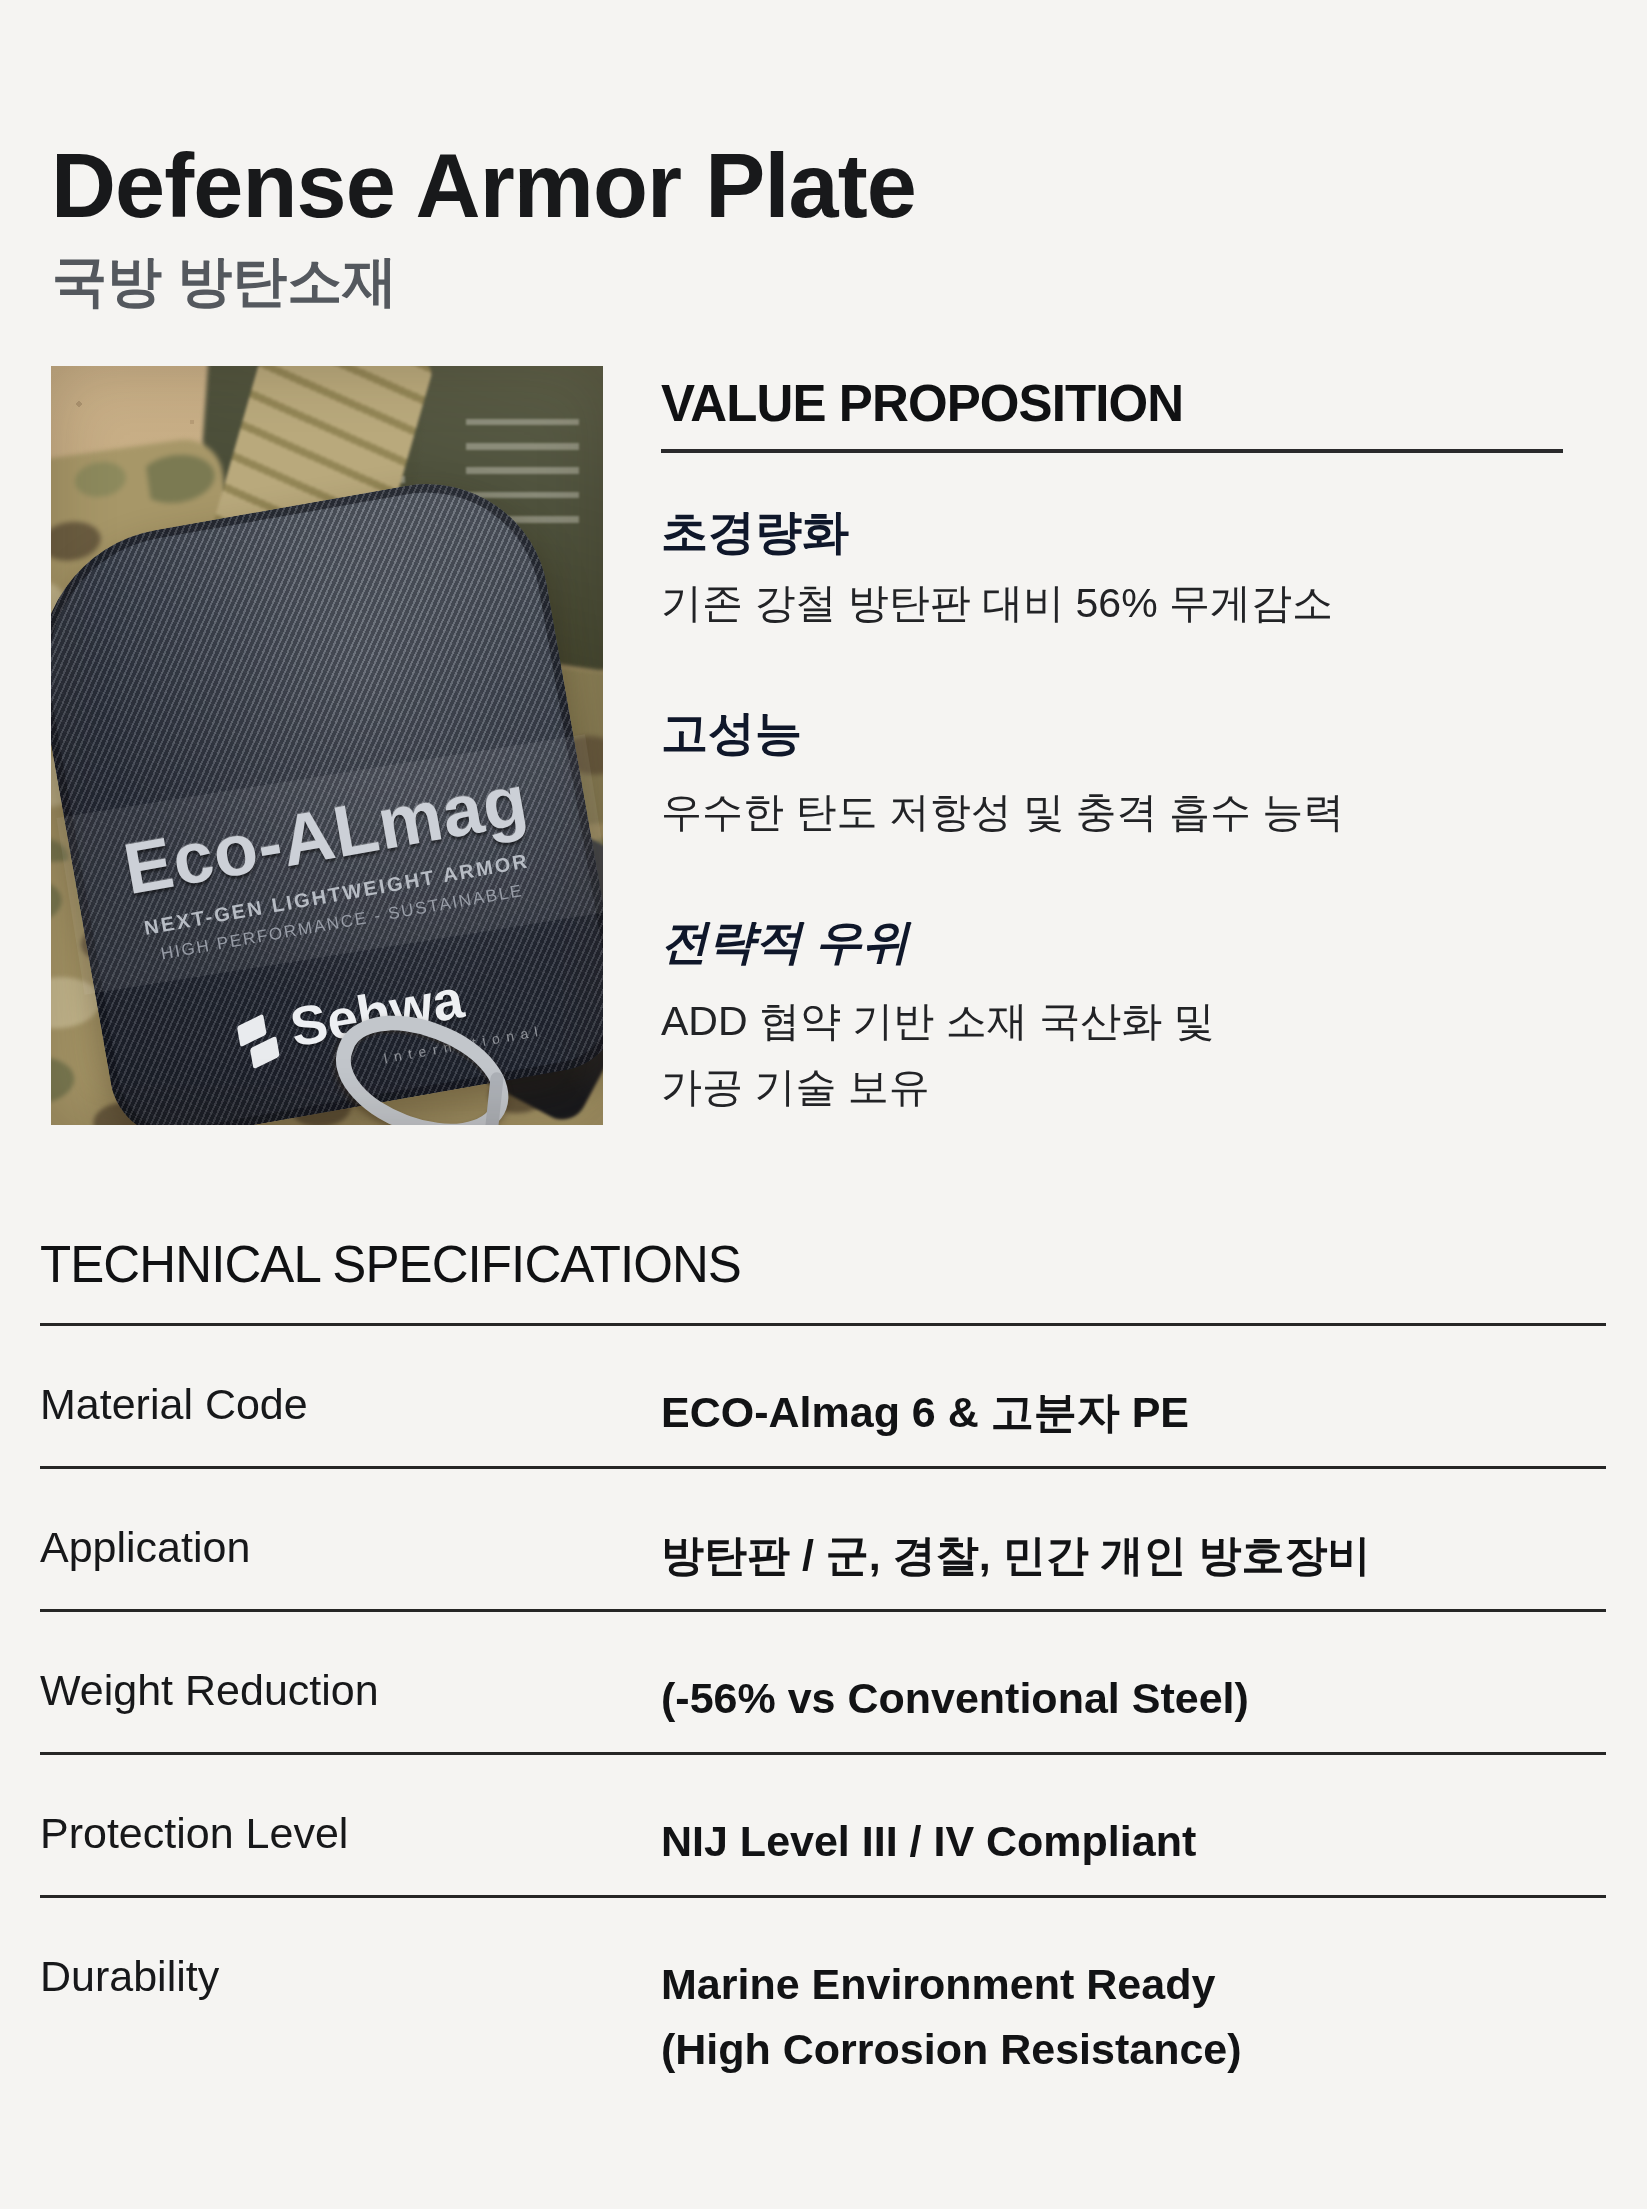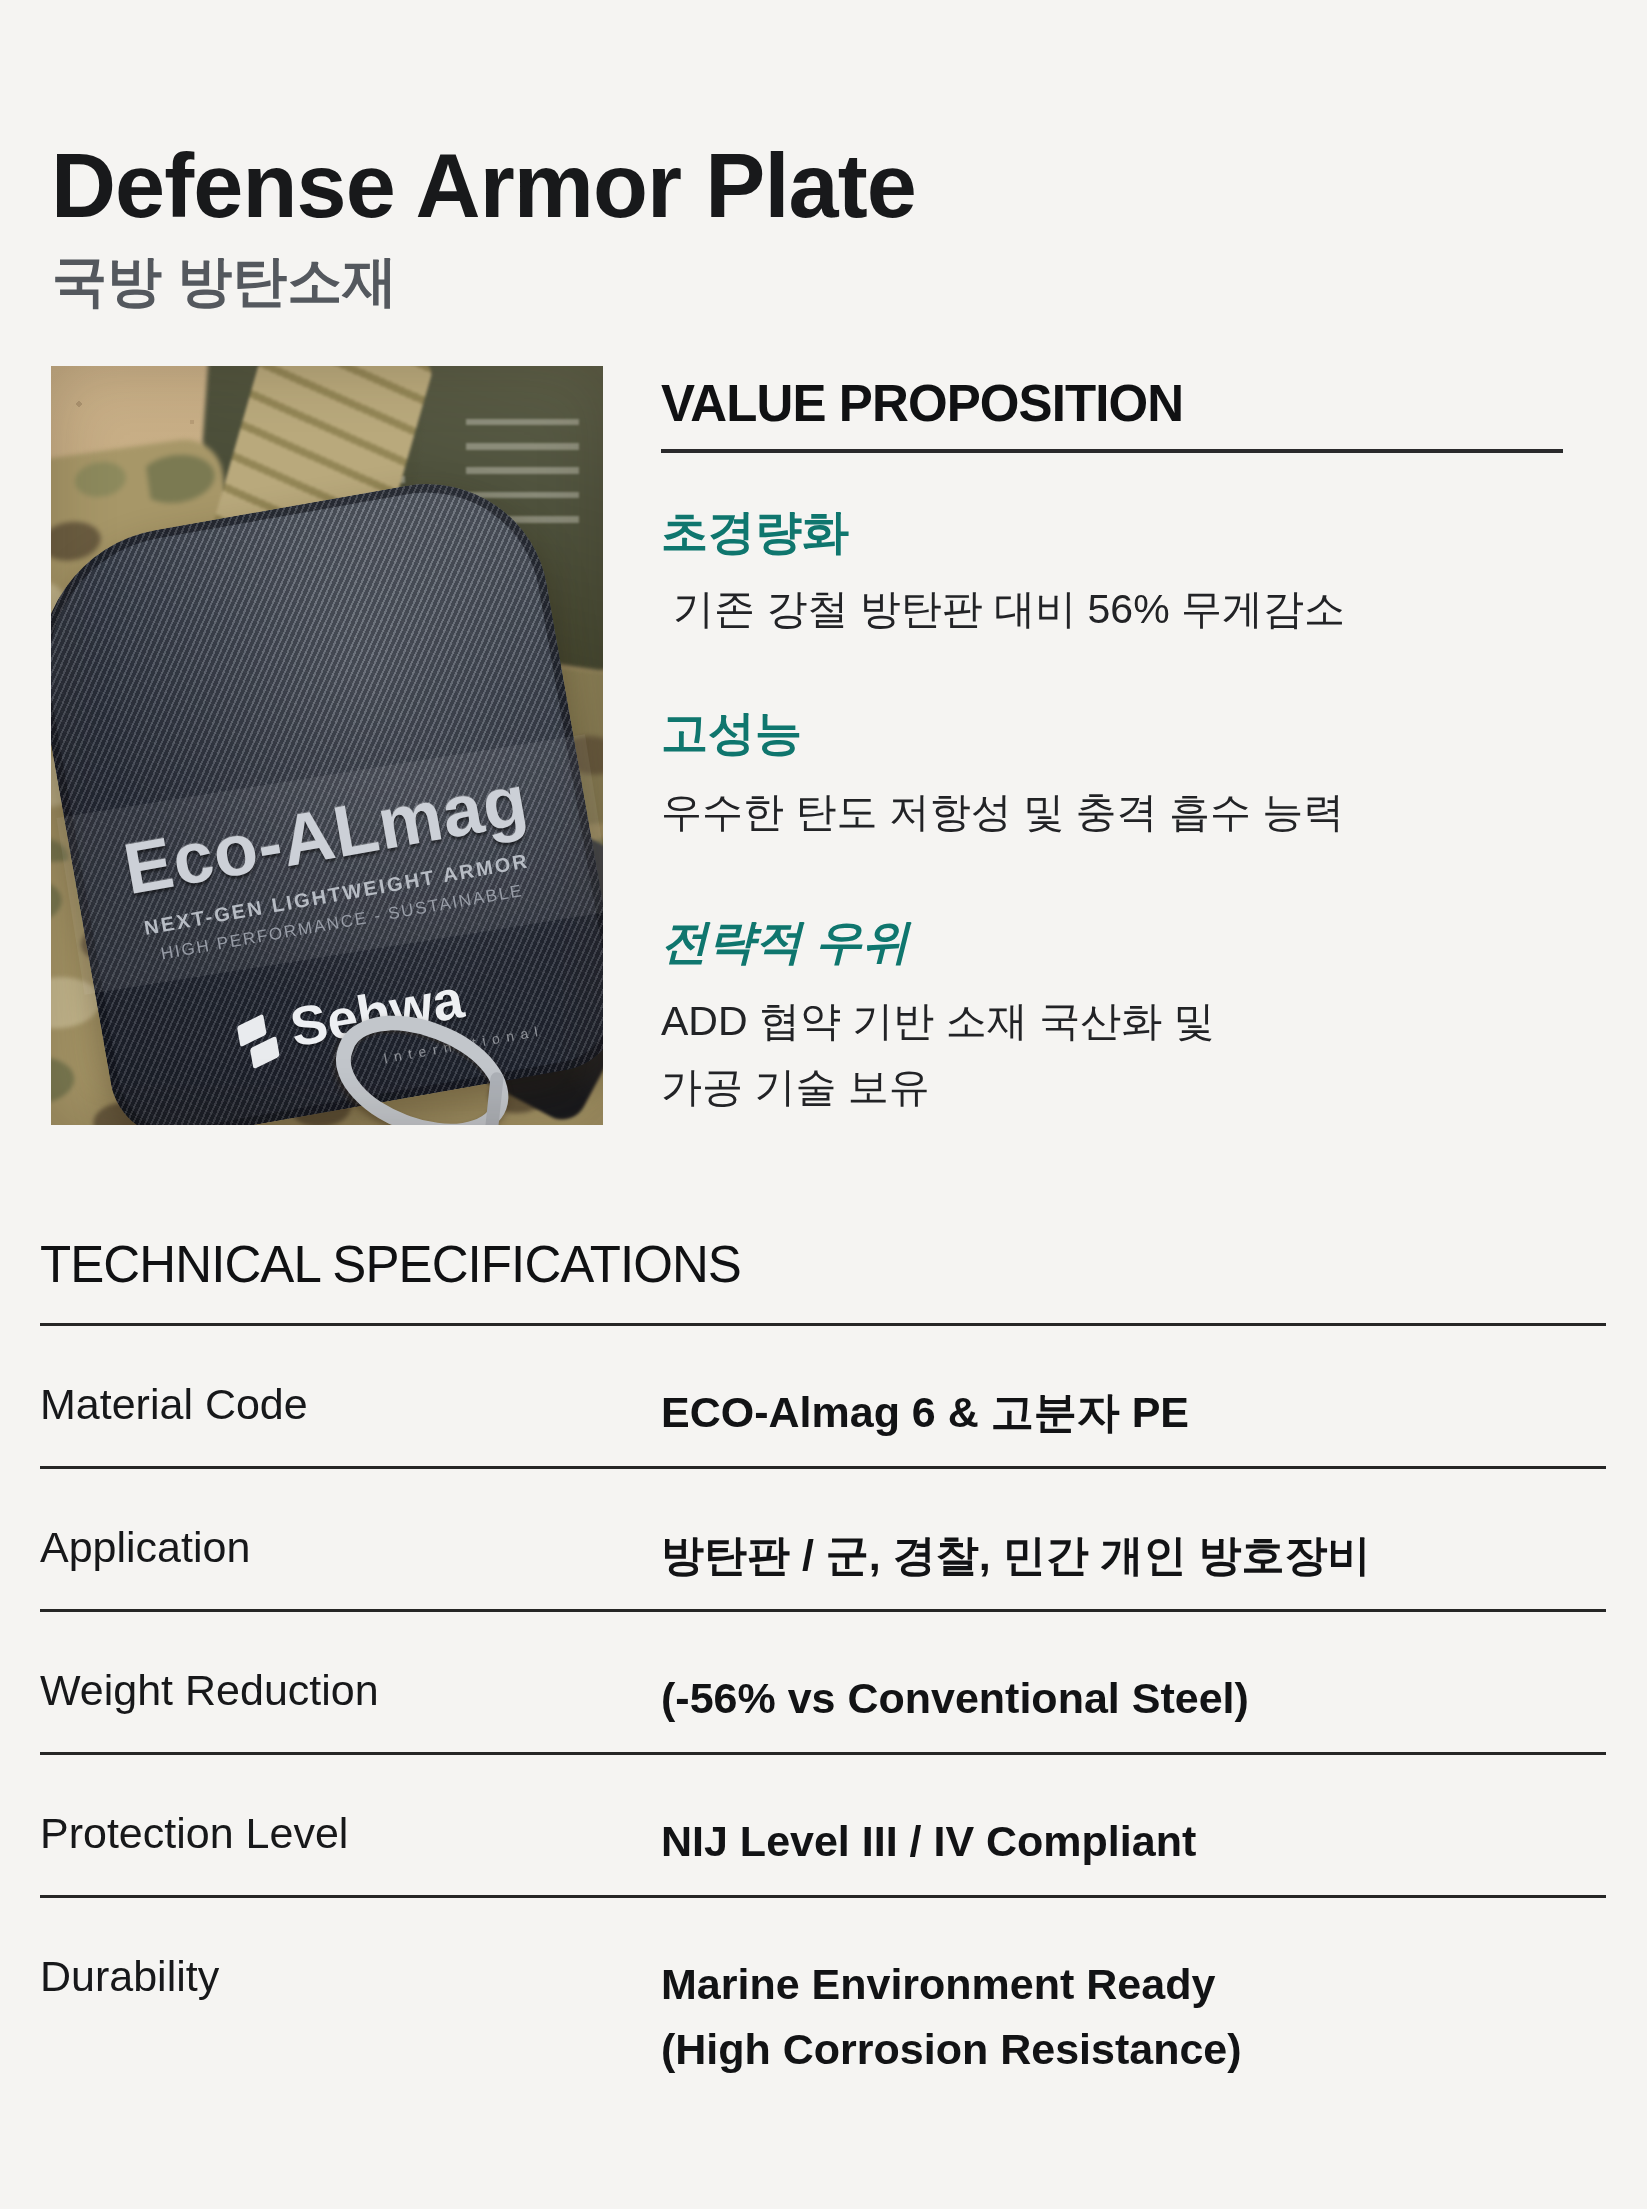--- a/index.html
+++ b/index.html
@@ -133,23 +133,23 @@
     content: ""; position: absolute; right: -7.5px; top: 9.4px; width: 13px; height: 60px;
     background: #aeb2b8; border-radius: 6.6px; transform: rotate(-14deg);
   }
   .photo-vignette { inset: 0; box-shadow: inset 0 0 66px rgba(40,28,12,.22); }
 
   
   .right-col { position: absolute; left: 661px; top: 366px; width: 910px; }
   .right-col > * { position: absolute; left: 0; }
   .vp-heading { top: 7.5px; font-size: 51px; font-weight: 800; letter-spacing: -0.9px; color: #101113; }
   .vp-rule { top: 83px; width: 902px; height: 3.8px; background: #2a2a2c; }
-  .vp-item-heading { font-size: 47px; font-weight: 700; color: #0f766e; }
+  .vp-item-heading { font-size: 47px; font-weight: 700; color: #0f172a; }
   .vp-body { font-size: 41px; font-weight: 400; color: #222326; line-height: 1.62; white-space: pre-line; }
-  .vp-h-1 { top: 135px; } .vp-b-1 { top: 210px; margin-left: 12px; }
+  .vp-h-1 { top: 135px; } .vp-b-1 { top: 204px; }
   .vp-h-2 { top: 336px; } .vp-b-2 { top: 413px; }
   .vp-h-3 { top: 545px; font-style: italic; } .vp-b-3 { top: 622px; }
 
   
   .specs-heading {
     position: absolute; left: 40px; top: 1235px;
     font-size: 51px; font-weight: 400; letter-spacing: -0.9px; color: #101113;
   }
   .specs-table { position: absolute; left: 40px; top: 1323px; width: 1566px; }
   .spec-row {

